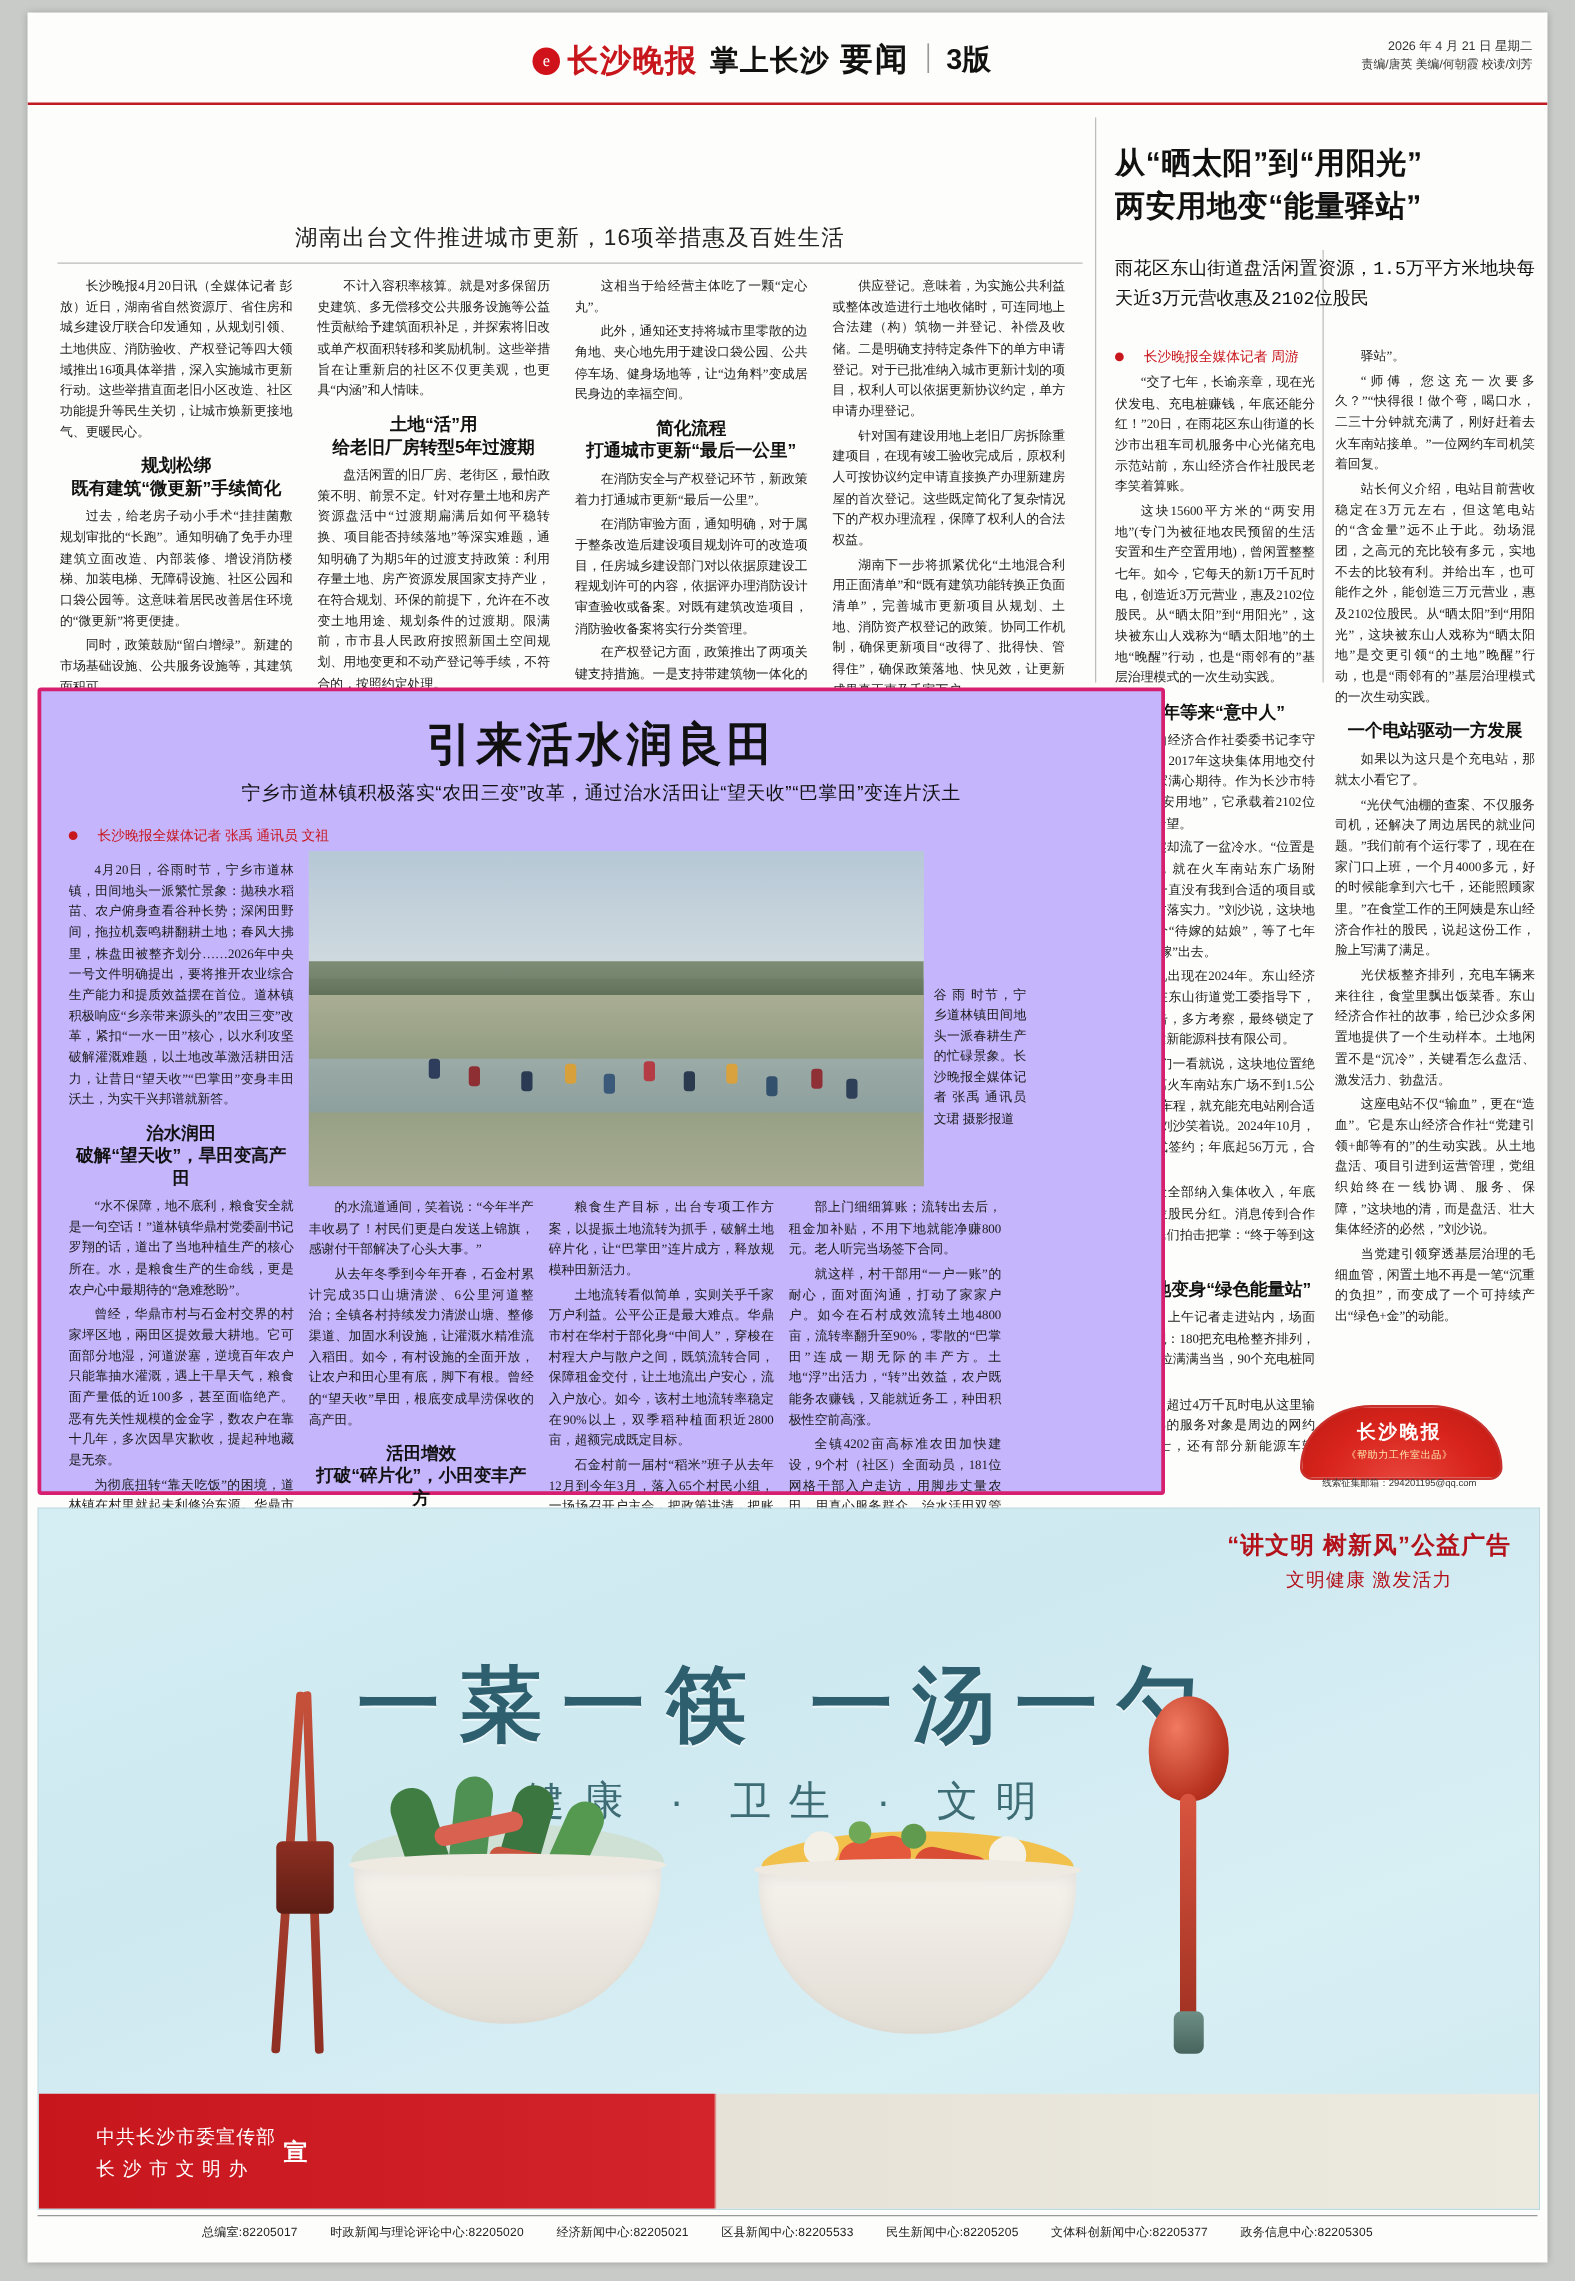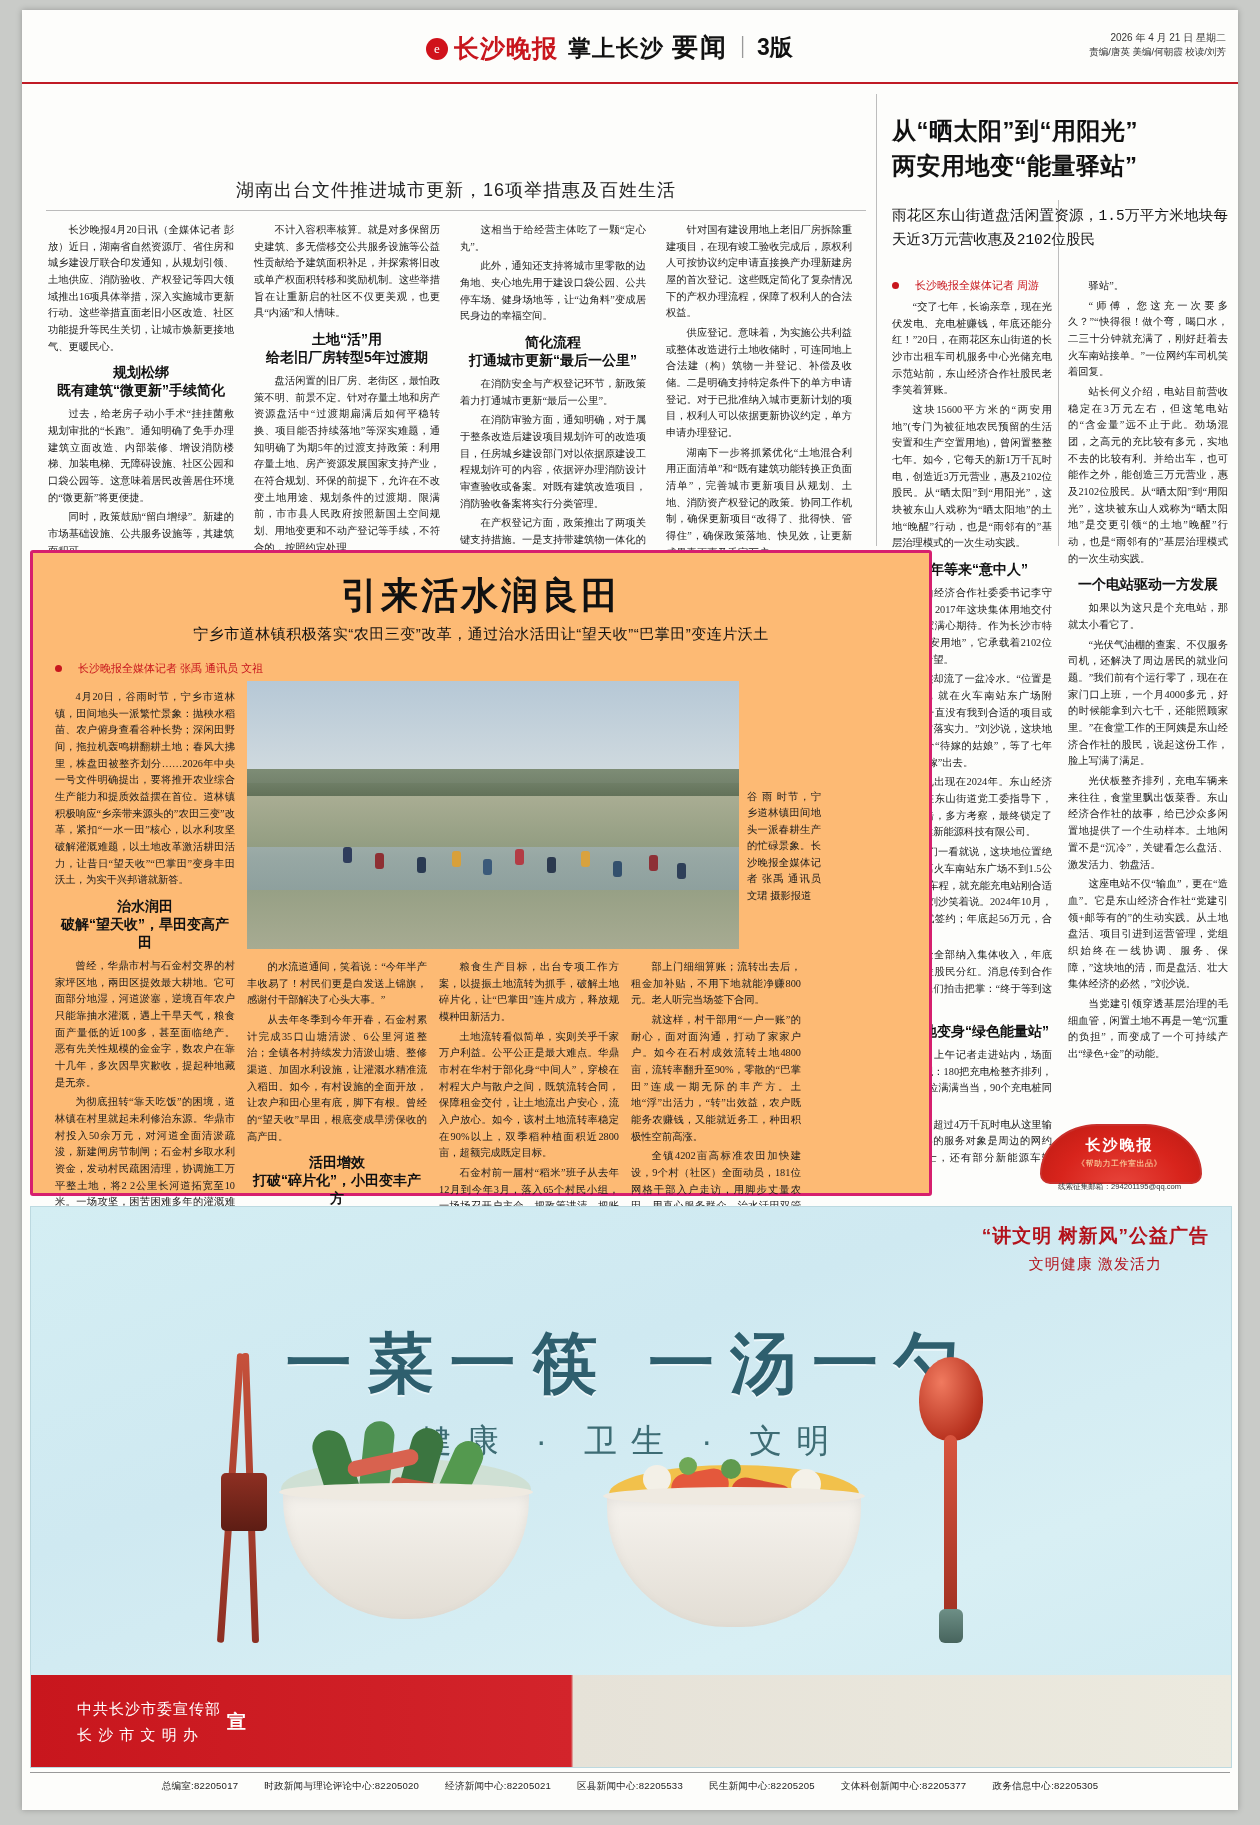--- a/index.html
+++ b/index.html
@@ -96,21 +96,21 @@
   .bodycol.c3{left:438px;}
   .bodycol.c4{left:644px;}
 
   .rcol{position:absolute;width:160px;}
   .rcol.r1{left:870px;}
   .rcol.r2{left:1046px;}
 
   
   .feature{
     position:absolute;left:8px;top:540px;width:896px;height:640px;
-    border:3px solid #d61f6e;border-radius:3px;background:#fdba74;
+    border:3px solid #d61f6e;border-radius:3px;background:#c4b5fd;
   }
   .f-title{
     position:absolute;left:0;top:18px;width:896px;text-align:center;
     font-family:"Liberation Sans",sans-serif;font-weight:bold;font-size:37px;color:#111;
     letter-spacing:3px;
   }
   .f-sub{
     position:absolute;left:60px;top:72px;width:776px;text-align:center;
     font-size:15px;color:#111;font-family:"Liberation Sans",sans-serif;letter-spacing:.5px;
   }
@@ -268,22 +268,22 @@
 打通城市更新“最后一公里”</div>
     <div class="col-text">
       <p>在消防安全与产权登记环节，新政策着力打通城市更新“最后一公里”。</p>
       <p>在消防审验方面，通知明确，对于属于整条改造后建设项目规划许可的改造项目，任房城乡建设部门对以依据原建设工程规划许可的内容，依据评办理消防设计审查验收或备案。对既有建筑改造项目，消防验收备案将实行分类管理。</p>
       <p>在产权登记方面，政策推出了两项关键支持措施。一是支持带建筑物一体化的支持措施，二是支持带建筑物一体化修支持措施。</p>
     </div>
   </div>
 
   <div class="bodycol c4" style="top:212px;">
     <div class="col-text">
+      <p>供应登记。意味着，为实施公共利益或整体改造进行土地收储时，可连同地上合法建（构）筑物一并登记、补偿及收储。二是明确支持特定条件下的单方申请登记。对于已批准纳入城市更新计划的项目，权利人可以依据更新协议约定，单方申请办理登记。</p>
       <p>针对国有建设用地上老旧厂房拆除重建项目，在现有竣工验收完成后，原权利人可按协议约定申请直接换产办理新建房屋的首次登记。这些既定简化了复杂情况下的产权办理流程，保障了权利人的合法权益。</p>
-      <p>供应登记。意味着，为实施公共利益或整体改造进行土地收储时，可连同地上合法建（构）筑物一并登记、补偿及收储。二是明确支持特定条件下的单方申请登记。对于已批准纳入城市更新计划的项目，权利人可以依据更新协议约定，单方申请办理登记。</p>
       <p>湖南下一步将抓紧优化“土地混合利用正面清单”和“既有建筑功能转换正负面清单”，完善城市更新项目从规划、土地、消防资产权登记的政策。协同工作机制，确保更新项目“改得了、批得快、管得住”，确保政策落地、快见效，让更新成果真正惠及千家万户。</p>
     </div>
   </div>
 
   <div class="rt-head" style="white-space:pre-line;">从“晒太阳”到“用阳光”
 两安用地变“能量驿站”</div>
   <div class="rt-sub">雨花区东山街道盘活闲置资源，1.5万平方米地块每天近3万元营收惠及2102位股民</div>
 
   <div class="rcol r1" style="top:268px;">
     <div class="byline">
@@ -353,20 +353,21 @@
 
     <div class="photo-cap">谷 雨 时节，宁乡道林镇田间地头一派春耕生产的忙碌景象。长沙晚报全媒体记者 张禹 通讯员 文珺 摄影报道</div>
 
     <div class="fcol f1" style="top:136px;">
       <div class="col-text">
         <p>4月20日，谷雨时节，宁乡市道林镇，田间地头一派繁忙景象：抛秧水稻苗、农户俯身查看谷种长势；深闲田野间，拖拉机轰鸣耕翻耕土地；春风大拂里，株盘田被整齐划分……2026年中央一号文件明确提出，要将推开农业综合生产能力和提质效益摆在首位。道林镇积极响应“乡亲带来源头的”农田三变”改革，紧扣“一水一田”核心，以水利攻坚破解灌溉难题，以土地改革激活耕田活力，让昔日“望天收”“巴掌田”变身丰田沃土，为实干兴邦谱就新答。</p>
       </div>
       <div class="subhead" style="white-space:pre-line;">治水润田
 破解“望天收”，旱田变高产田</div>
       <div class="col-text">
+        <p>“水不保障，地不底利，粮食安全就是一句空话！”道林镇华鼎村党委副书记罗翔的话，道出了当地种植生产的核心所在。水，是粮食生产的生命线，更是农户心中最期待的“急难愁盼”。</p>
         <p>曾经，华鼎市村与石金村交界的村家坪区地，兩田区提效最大耕地。它可面部分地湿，河道淤塞，逆境百年农户只能靠抽水灌溉，遇上干旱天气，粮食面产量低的近100多，甚至面临绝产。恶有先关性规模的金金字，数农户在靠十几年，多次因旱灾歉收，提起种地藏是无奈。</p>
         <p>为彻底扭转“靠天吃饭”的困境，道林镇在村里就起未利修治东源。华鼎市村投入50余万元，对河道全面清淤疏浚，新建闸房节制闸；石金村乡取水利资金，发动村民疏困清理，协调施工万平整土地，将2 2公里长河道拓宽至10米。一场攻坚，困苦困难多年的灌溉难题迎刃而解，金铁强着看畅通</p>
       </div>
     </div>
 
     <div class="fcol f2" style="top:406px;">
       <div class="col-text">
         <p>的水流道通间，笑着说：“今年半产丰收易了！村民们更是白发送上锦旗，感谢付干部解决了心头大事。”</p>
         <p>从去年冬季到今年开春，石金村累计完成35口山塘清淤、6公里河道整治；全镇各村持续发力清淤山塘、整修渠道、加固水利设施，让灌溉水精准流入稻田。如今，有村设施的全面开放，让农户和田心里有底，脚下有根。曾经的“望天收”早田，根底变成旱涝保收的高产田。</p>
       </div>

